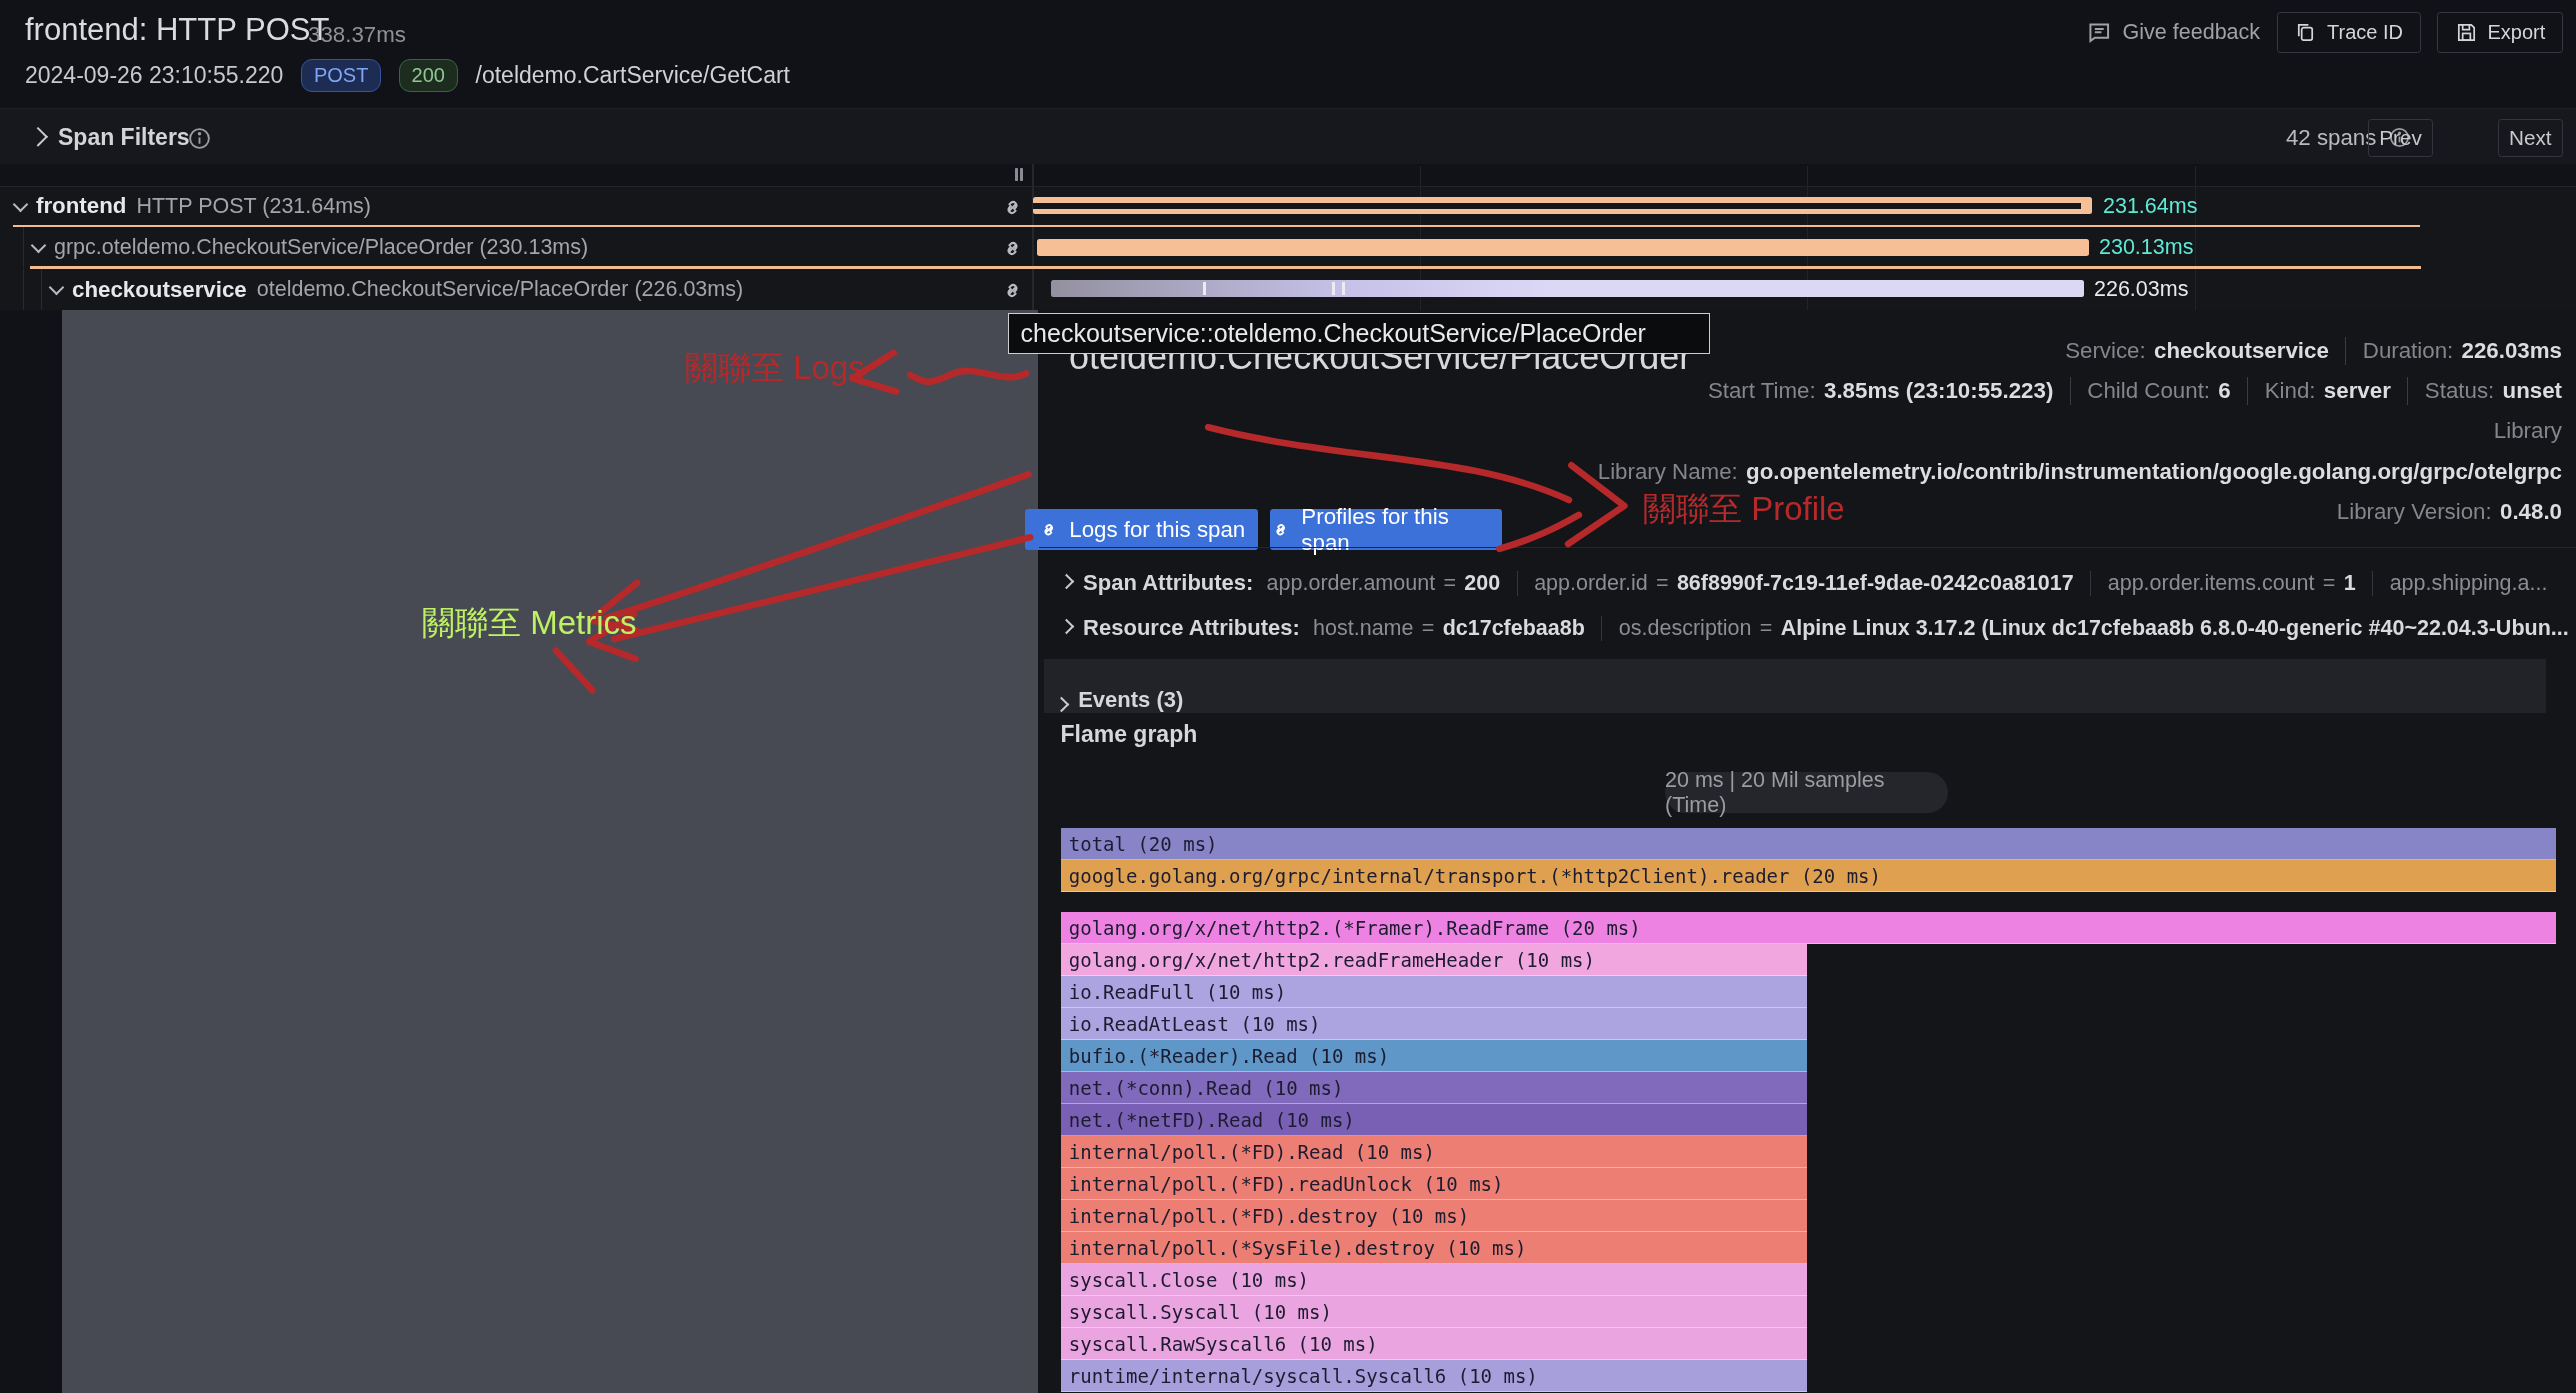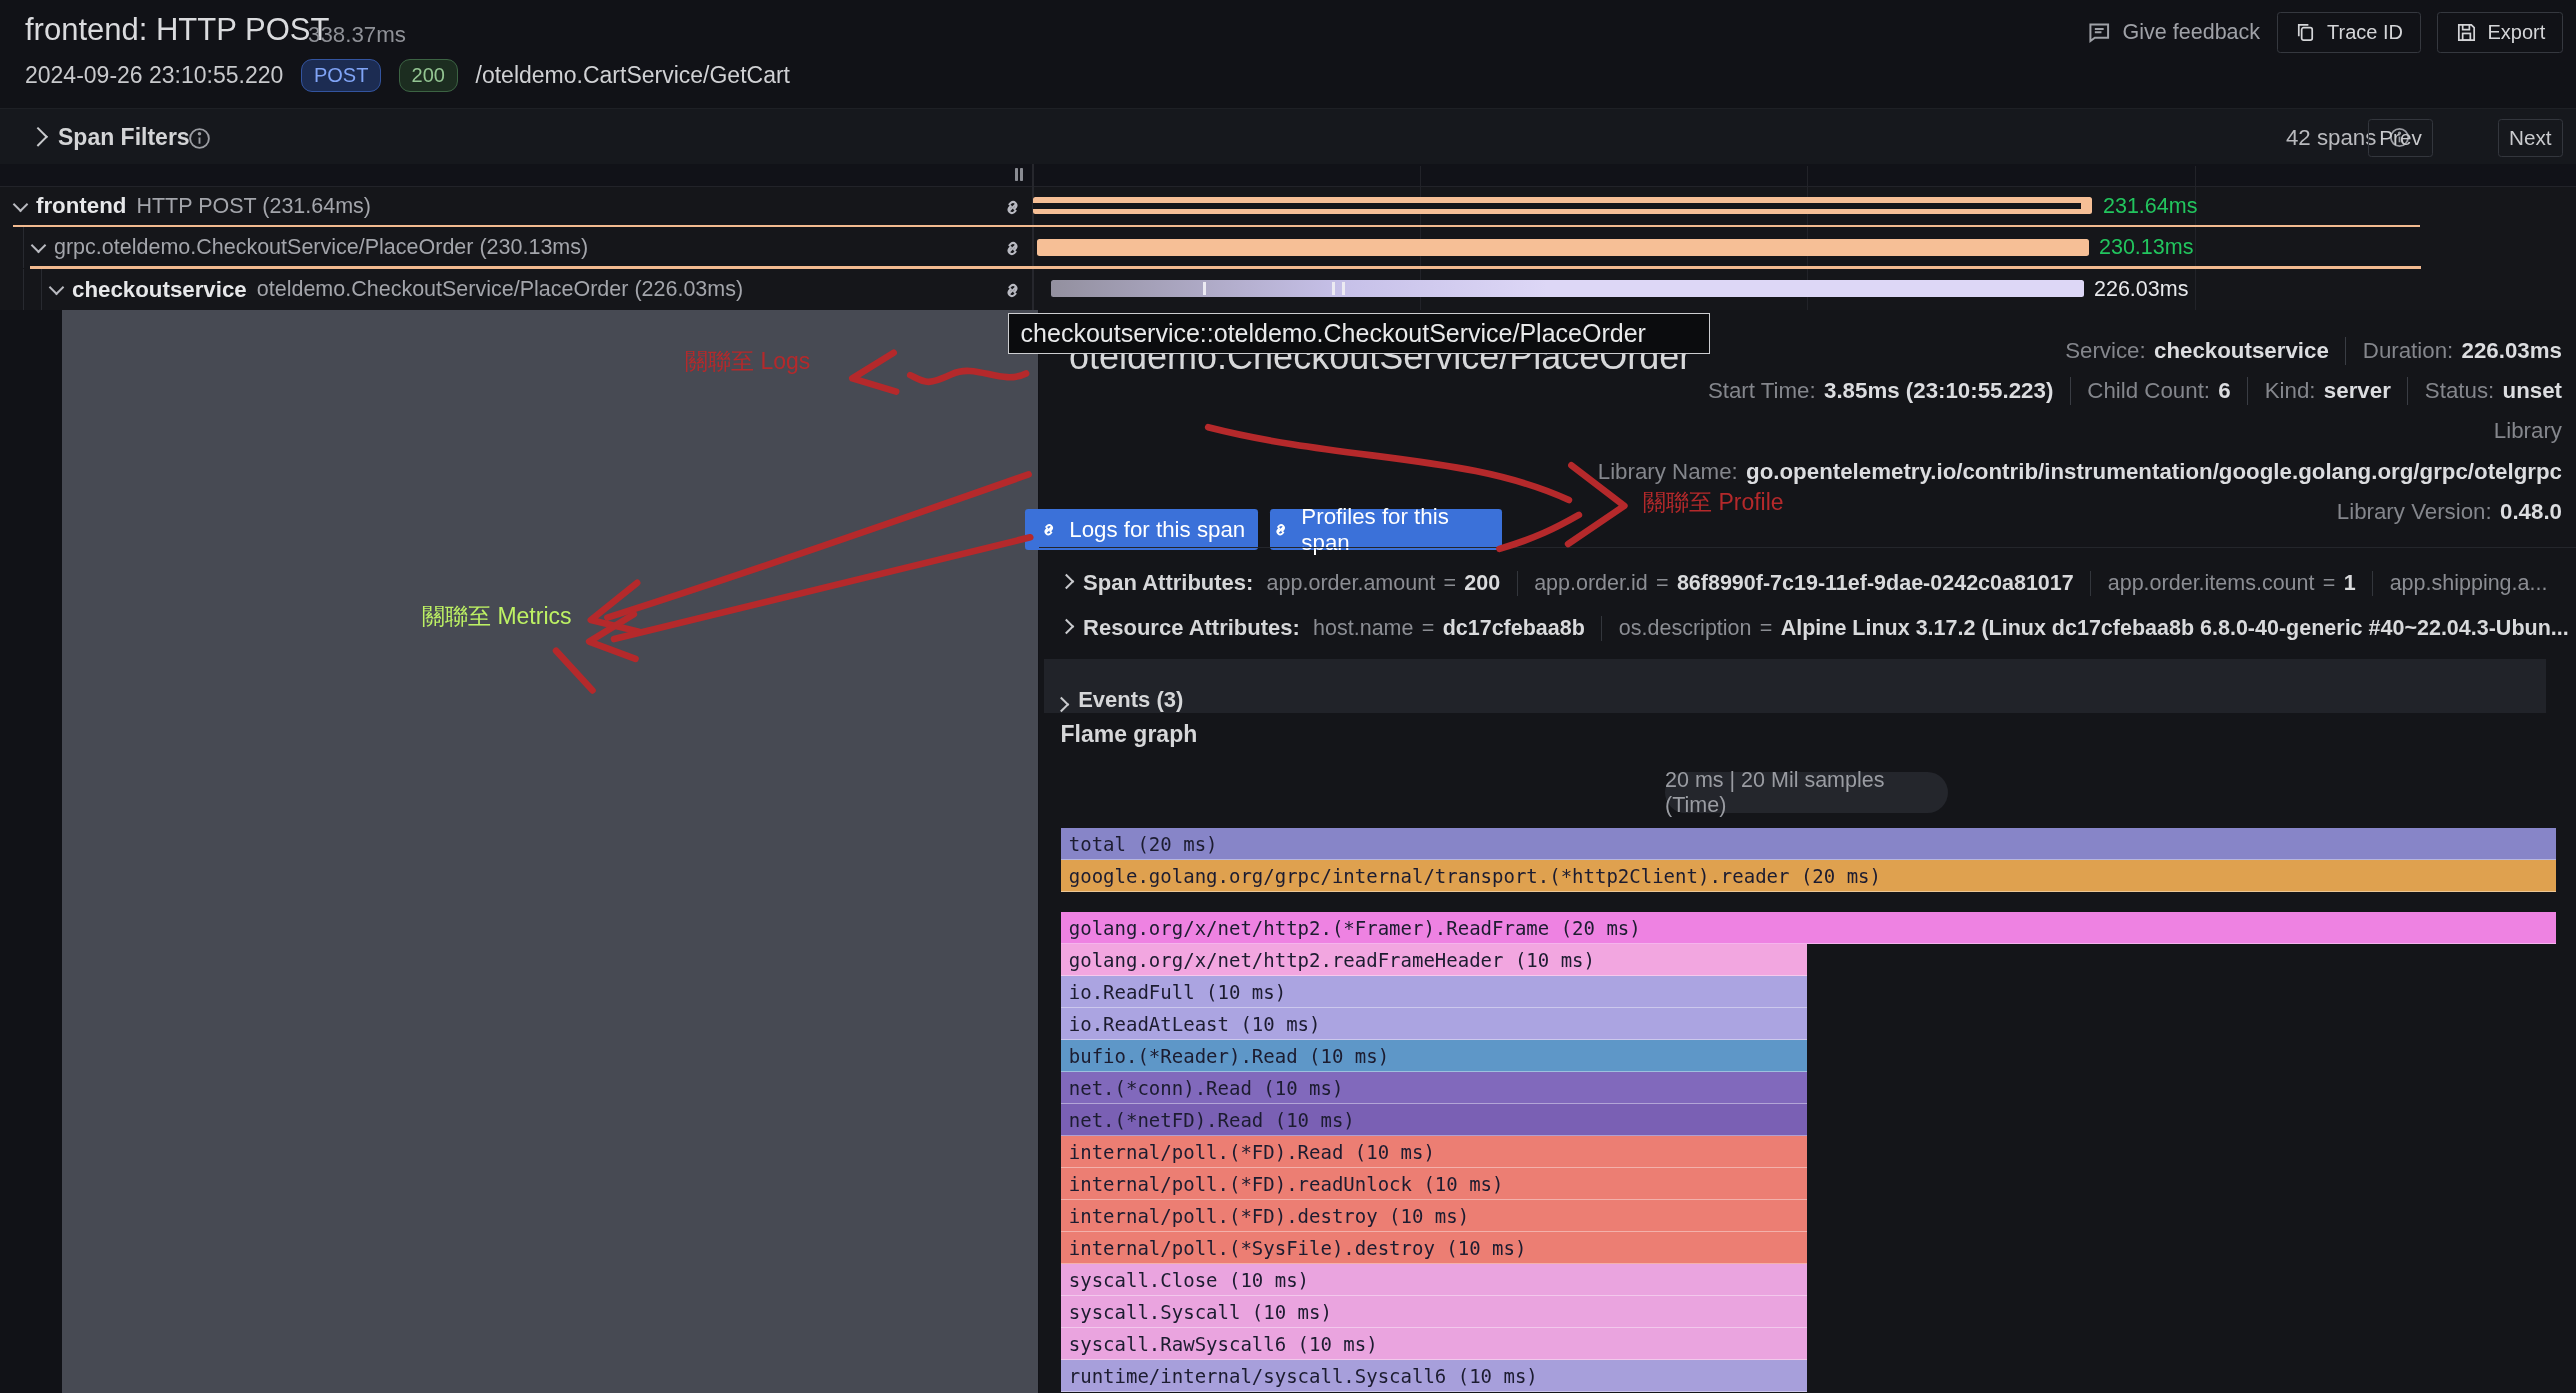--- a/index.html
+++ b/index.html
@@ -42,21 +42,21 @@
   .gridline{top:1.7px;width:0.8px;height:145px;background:#222329;}
   .trow{left:0;width:2576px;height:41px;}
   .trow-inner{position:absolute;left:0;top:0;height:100%;display:flex;align-items:center;gap:10px;font-size:21.5px;}
   .svc{font-weight:bold;color:#e7e8ea;font-size:22.3px;}
   .opname{color:#a3a5ab;}
   .rowchev{width:9px;height:9px;border-width:2.1px;border-color:#b9bac0;margin-bottom:3.3px;}
   .guide{top:0;width:0.8px;height:41px;background:#282a30;}
   .linkicon{top:9px;left:1000px;color:#b9bac2;cursor:pointer;}
   .underline{height:2.5px;background:#f2ba90;}
   .sbar{border-radius:2.5px;height:17.4px;}
-  .sbar-label{font-size:21.5px;color:#22c55e;top:8.3px;}
+  .sbar-label{font-size:21.5px;color:#5eead4;top:8.3px;}
 
   
   .graypanel{left:62px;top:310px;width:976px;height:1083px;background:#474a53;}
   .detail{left:1039px;top:310px;width:1537px;height:1083px;background:#141519;}
   .bigtitle{left:30px;top:26px;font-size:36px;font-weight:500;color:#d7d8da;white-space:nowrap;z-index:1;}
   .metaline{right:14px;display:flex;align-items:center;font-size:22.3px;white-space:nowrap;}
   .mlabel{color:#84868c;}
   .mvalue{color:#dcdde0;font-weight:bold;margin-left:8.3px;}
   .msep{border-left:1.7px solid #3a3d44;height:28px;margin:0 16.5px;}
   .bluebtn{top:199px;height:41px;background:#3b71d9;border-radius:3.3px;color:#fff;font-size:22.3px;
@@ -80,21 +80,21 @@
   
   .tooltip{left:1008px;top:313px;width:702px;height:41px;background:#0b0c0e;border:1.7px solid #cdced1;
            box-sizing:border-box;z-index:30;display:flex;align-items:center;padding-left:11.6px;
            font-size:25px;color:#e9eaeb;white-space:nowrap;}
   .ctxmenu{left:1008px;top:354px;width:217px;height:194px;background:#1d2025;border:0.8px solid #2c2f36;
            box-shadow:0 8.3px 25px rgba(0,0,0,.55);z-index:40;display:flex;flex-direction:column;}
   .ctxmenu .mi{flex:1;display:flex;align-items:center;padding-left:23px;font-size:23px;color:#d2d3d7;cursor:pointer;}
 
   
   .annot-svg{left:0;top:0;z-index:50;pointer-events:none;}
-  .annot-text{z-index:51;font-size:23px;color:#b5292b;white-space:nowrap;pointer-events:none;}
+  .annot-text{z-index:51;font-size:33px;color:#b5292b;white-space:nowrap;pointer-events:none;}
 </style>
 </head>
 <body>
 
 <div class="app">
 
   <div class="abs page-title">frontend: HTTP POST</div>
   <div class="abs page-duration">338.37ms</div>
 
   <div class="abs hdr2">

